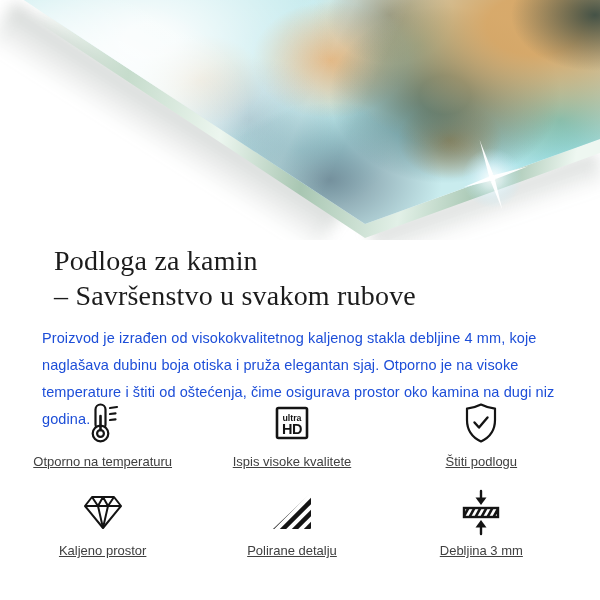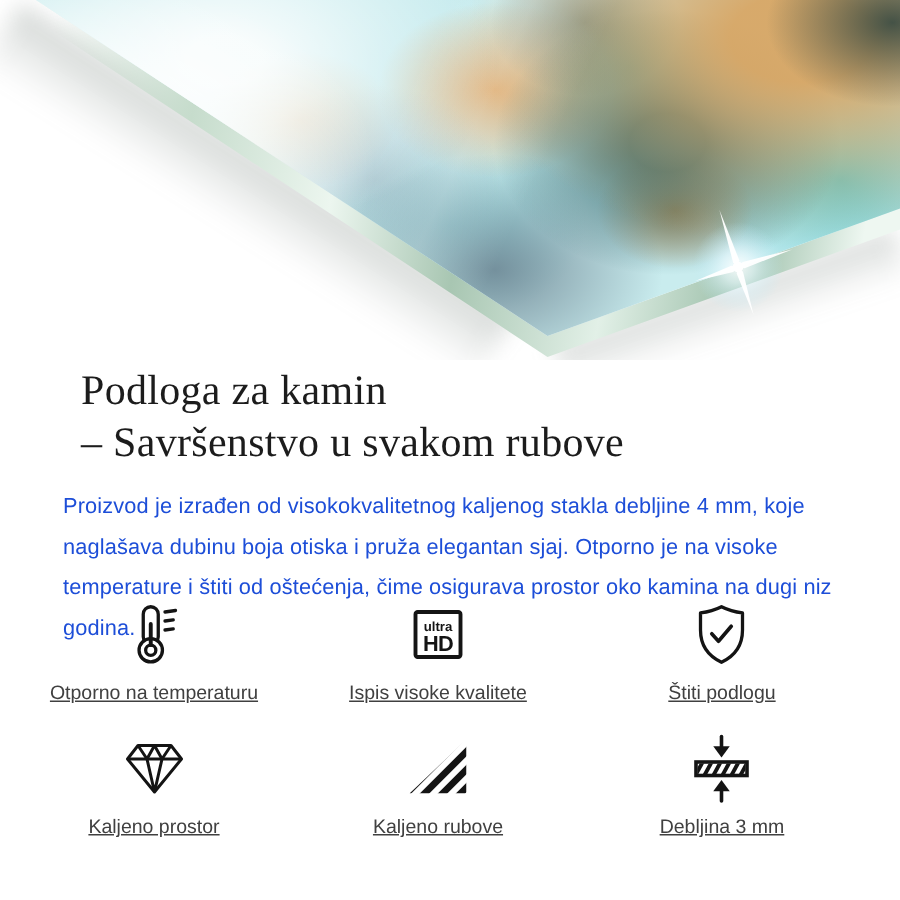--- a/index.html
+++ b/index.html
@@ -152,21 +152,21 @@
             </defs>
           <g clip-path="url(#tri)" stroke="#141414" stroke-width="4.5">
             <line x1="-2" y1="46" x2="40" y2="4"></line>
             <line x1="7" y1="49" x2="49" y2="7"></line>
             <line x1="16" y1="52" x2="58" y2="10"></line>
             <line x1="25" y1="55" x2="67" y2="13"></line>
             <line x1="34" y1="58" x2="76" y2="16"></line>
           </g>
         </svg>
       </div>
-      <div class="label">Kaljeno rubove</div>
+      <div class="label">Polirane detalju</div>
     </div>
 
     <div class="feature">
       <div class="icon-box">
         <svg width="48" height="48" viewBox="0 0 48 48">
           <defs>
               <clipPath id="bar">
                 <rect x="8" y="21" width="32" height="7"></rect>
               </clipPath>
             </defs>

